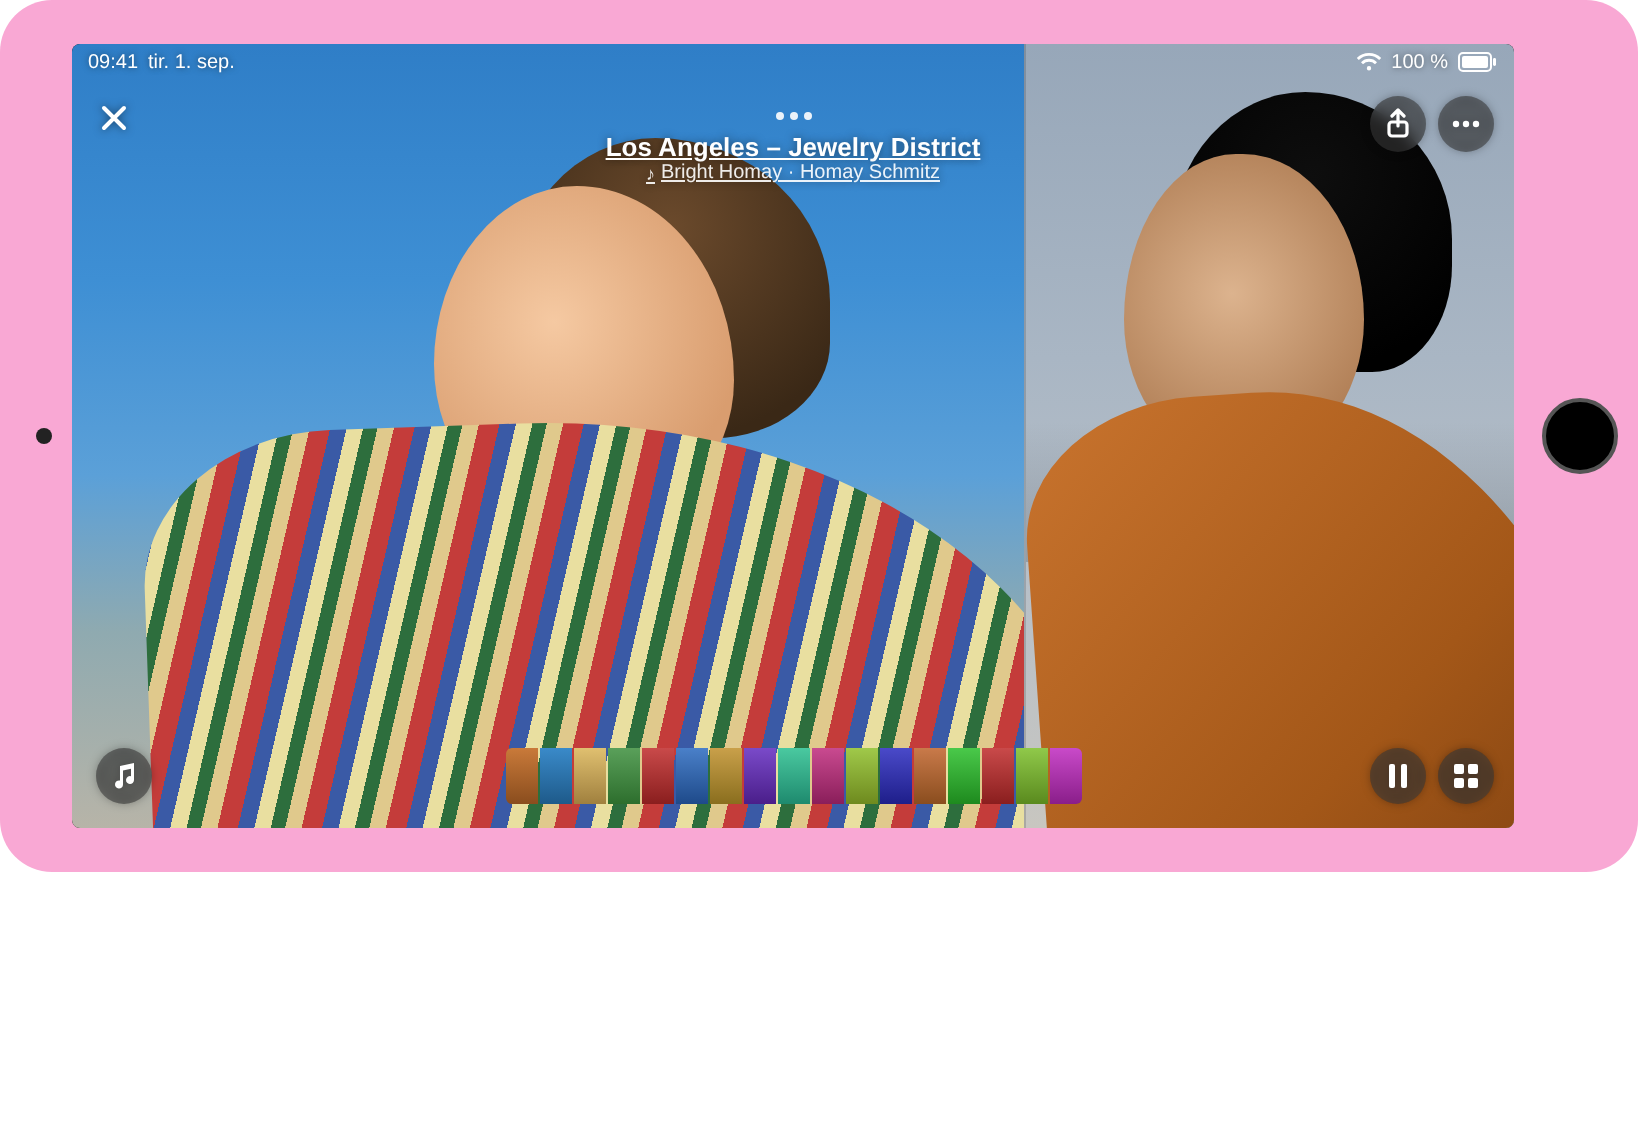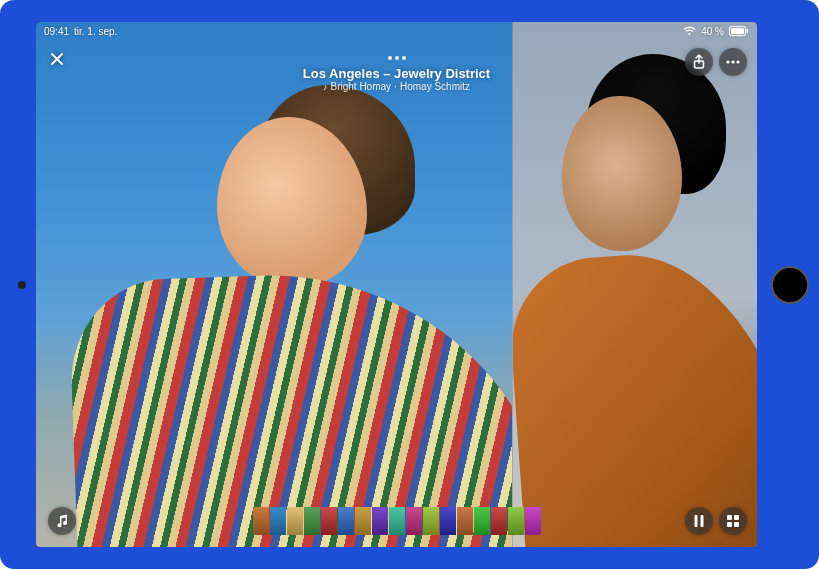--- a/index.html
+++ b/index.html
@@ -1,21 +1,21 @@
 <!DOCTYPE html>
 <html><head>
 <meta charset="utf-8">
 <style>
   * { box-sizing: border-box; margin: 0; padding: 0; }
   html, body { width: 819px; height: 569px; background: #fff; font-family: -apple-system, "Helvetica Neue", Arial, sans-serif; overflow: hidden; }
   .device {
     position: relative;
-    width: 819px; height: 569px;
-    background: #1d4ed8;
-    border-radius: 14px;
+    width: 819px; height: 436px;
+    background: #f9a8d4;
+    border-radius: 26px;
     padding: 22px;
   }
   .home-button {
     position: absolute;
     right: 10px; top: 50%;
     width: 38px; height: 38px;
     transform: translateY(-50%);
     border: 2px solid #555;
     border-radius: 50%;
     background: #000;
@@ -139,20 +139,21 @@
     border-radius: 50%;
     background: rgba(60,60,60,0.55);
     backdrop-filter: blur(4px);
   }
   .close { top: 28px; left: 12px; font-size: 18px; }
   .title-block {
     position: absolute; top: 26px; left: 50%; transform: translateX(-50%);
     text-align: center; color: #fff; z-index: 60;
     text-shadow: 0 0 4px rgba(0,0,0,0.5);
     width: 300px;
+    text-decoration: underline;
   }
   .title-block .ellipsis { font-size: 14px; letter-spacing: 2px; opacity: 0.9; margin-bottom: 2px; }
   .title-block .title { font-size: 13px; font-weight: 600; }
   .title-block .subtitle { font-size: 10px; opacity: 0.9; display:flex; align-items:center; justify-content:center; gap:3px; }
   .note-icon { font-size: 9px; }
 
   .share { top: 26px; right: 44px; }
   .more  { top: 26px; right: 10px; }
 
   .music-btn { bottom: 12px; left: 12px; }
@@ -207,21 +208,21 @@
       <div class="status-left">
         <span>09:41</span>
         <span>tir. 1. sep.</span>
       </div>
       <div class="status-right">
         <span class="wifi-icon">
           <svg width="13" height="10" viewBox="0 0 13 10">
               <path d="M6.5 9.2a1.1 1.1 0 100-2.2 1.1 1.1 0 000 2.2zm-3-3.1a4.3 4.3 0 016 0l1-1a5.6 5.6 0 00-8 0zm-2.1-2.1a7.2 7.2 0 0110.2 0l1-1a8.6 8.6 0 00-12.2 0z" fill="#fff"></path>
             </svg>
         </span>
-        <span>40 %</span>
+        <span>100 %</span>
         <span class="battery-icon">
           <svg width="20" height="10" viewBox="0 0 20 10">
               <rect x="0.5" y="0.5" width="16" height="9" rx="2" fill="none" stroke="#fff"></rect>
               <rect x="2" y="2" width="13" height="6" rx="1" fill="#fff"></rect>
               <rect x="17.5" y="3" width="1.5" height="4" rx="0.7" fill="#fff"></rect>
             </svg>
         </span>
       </div>
     </div>
 

